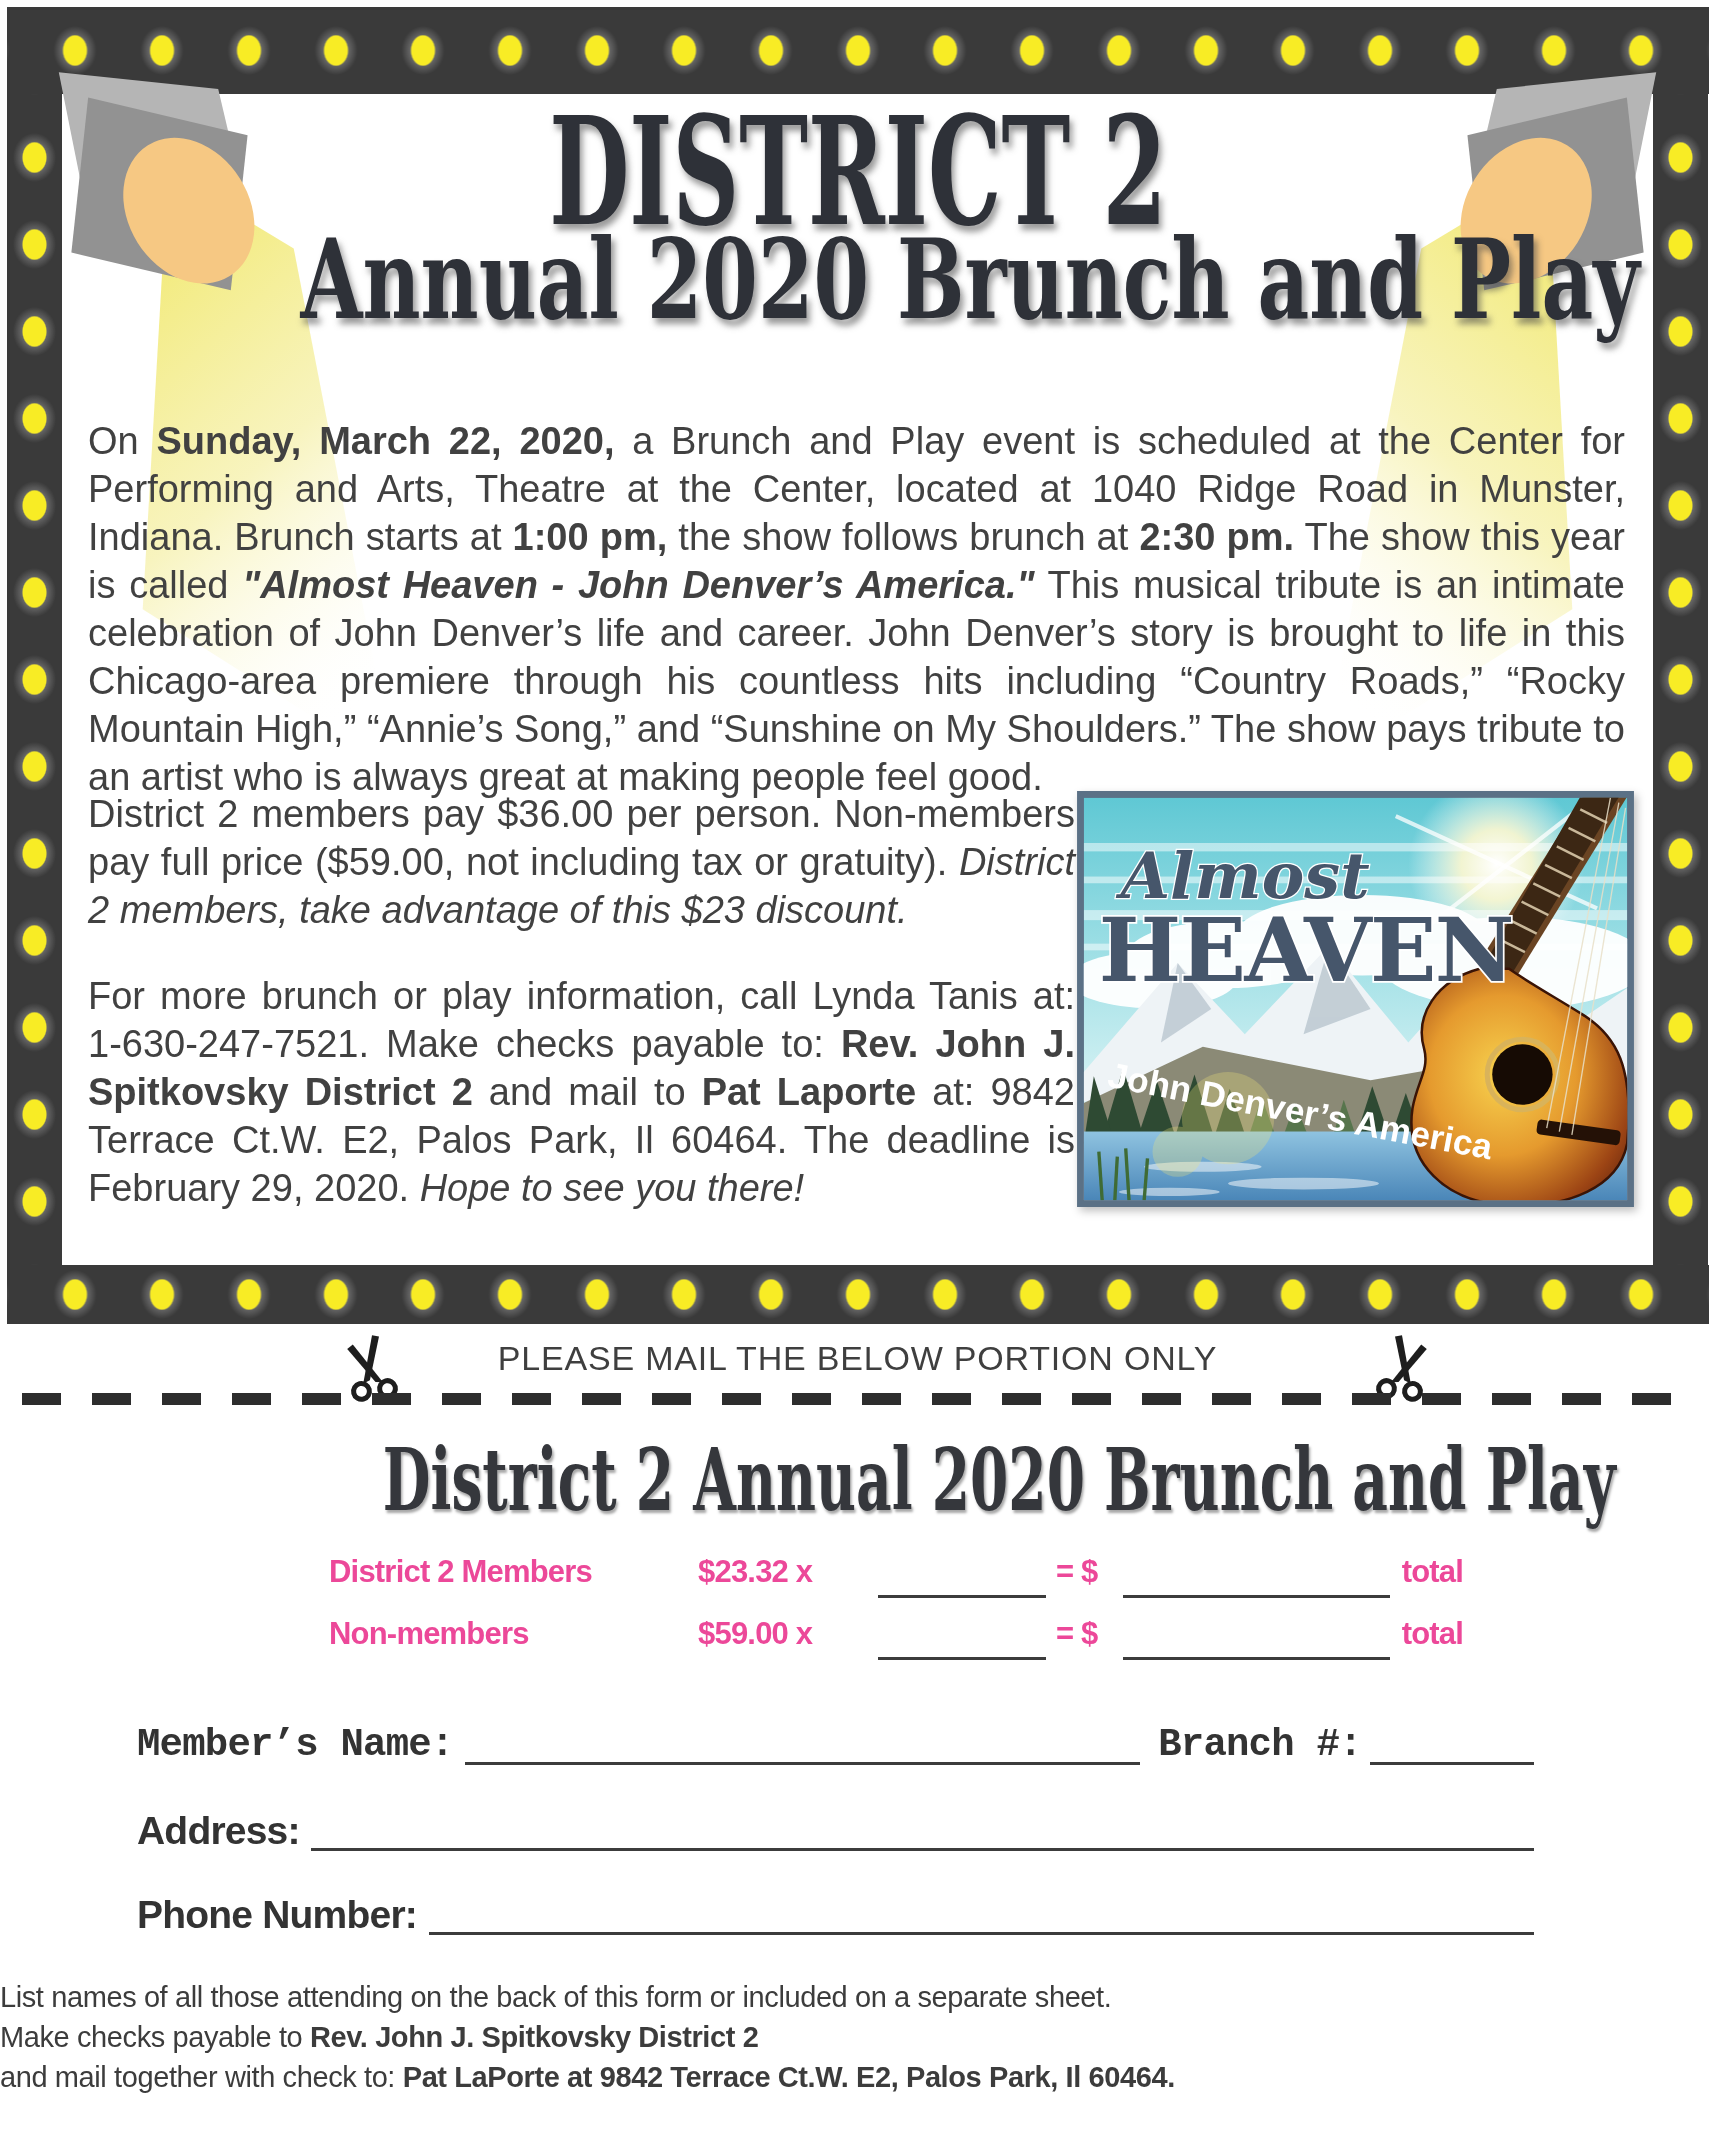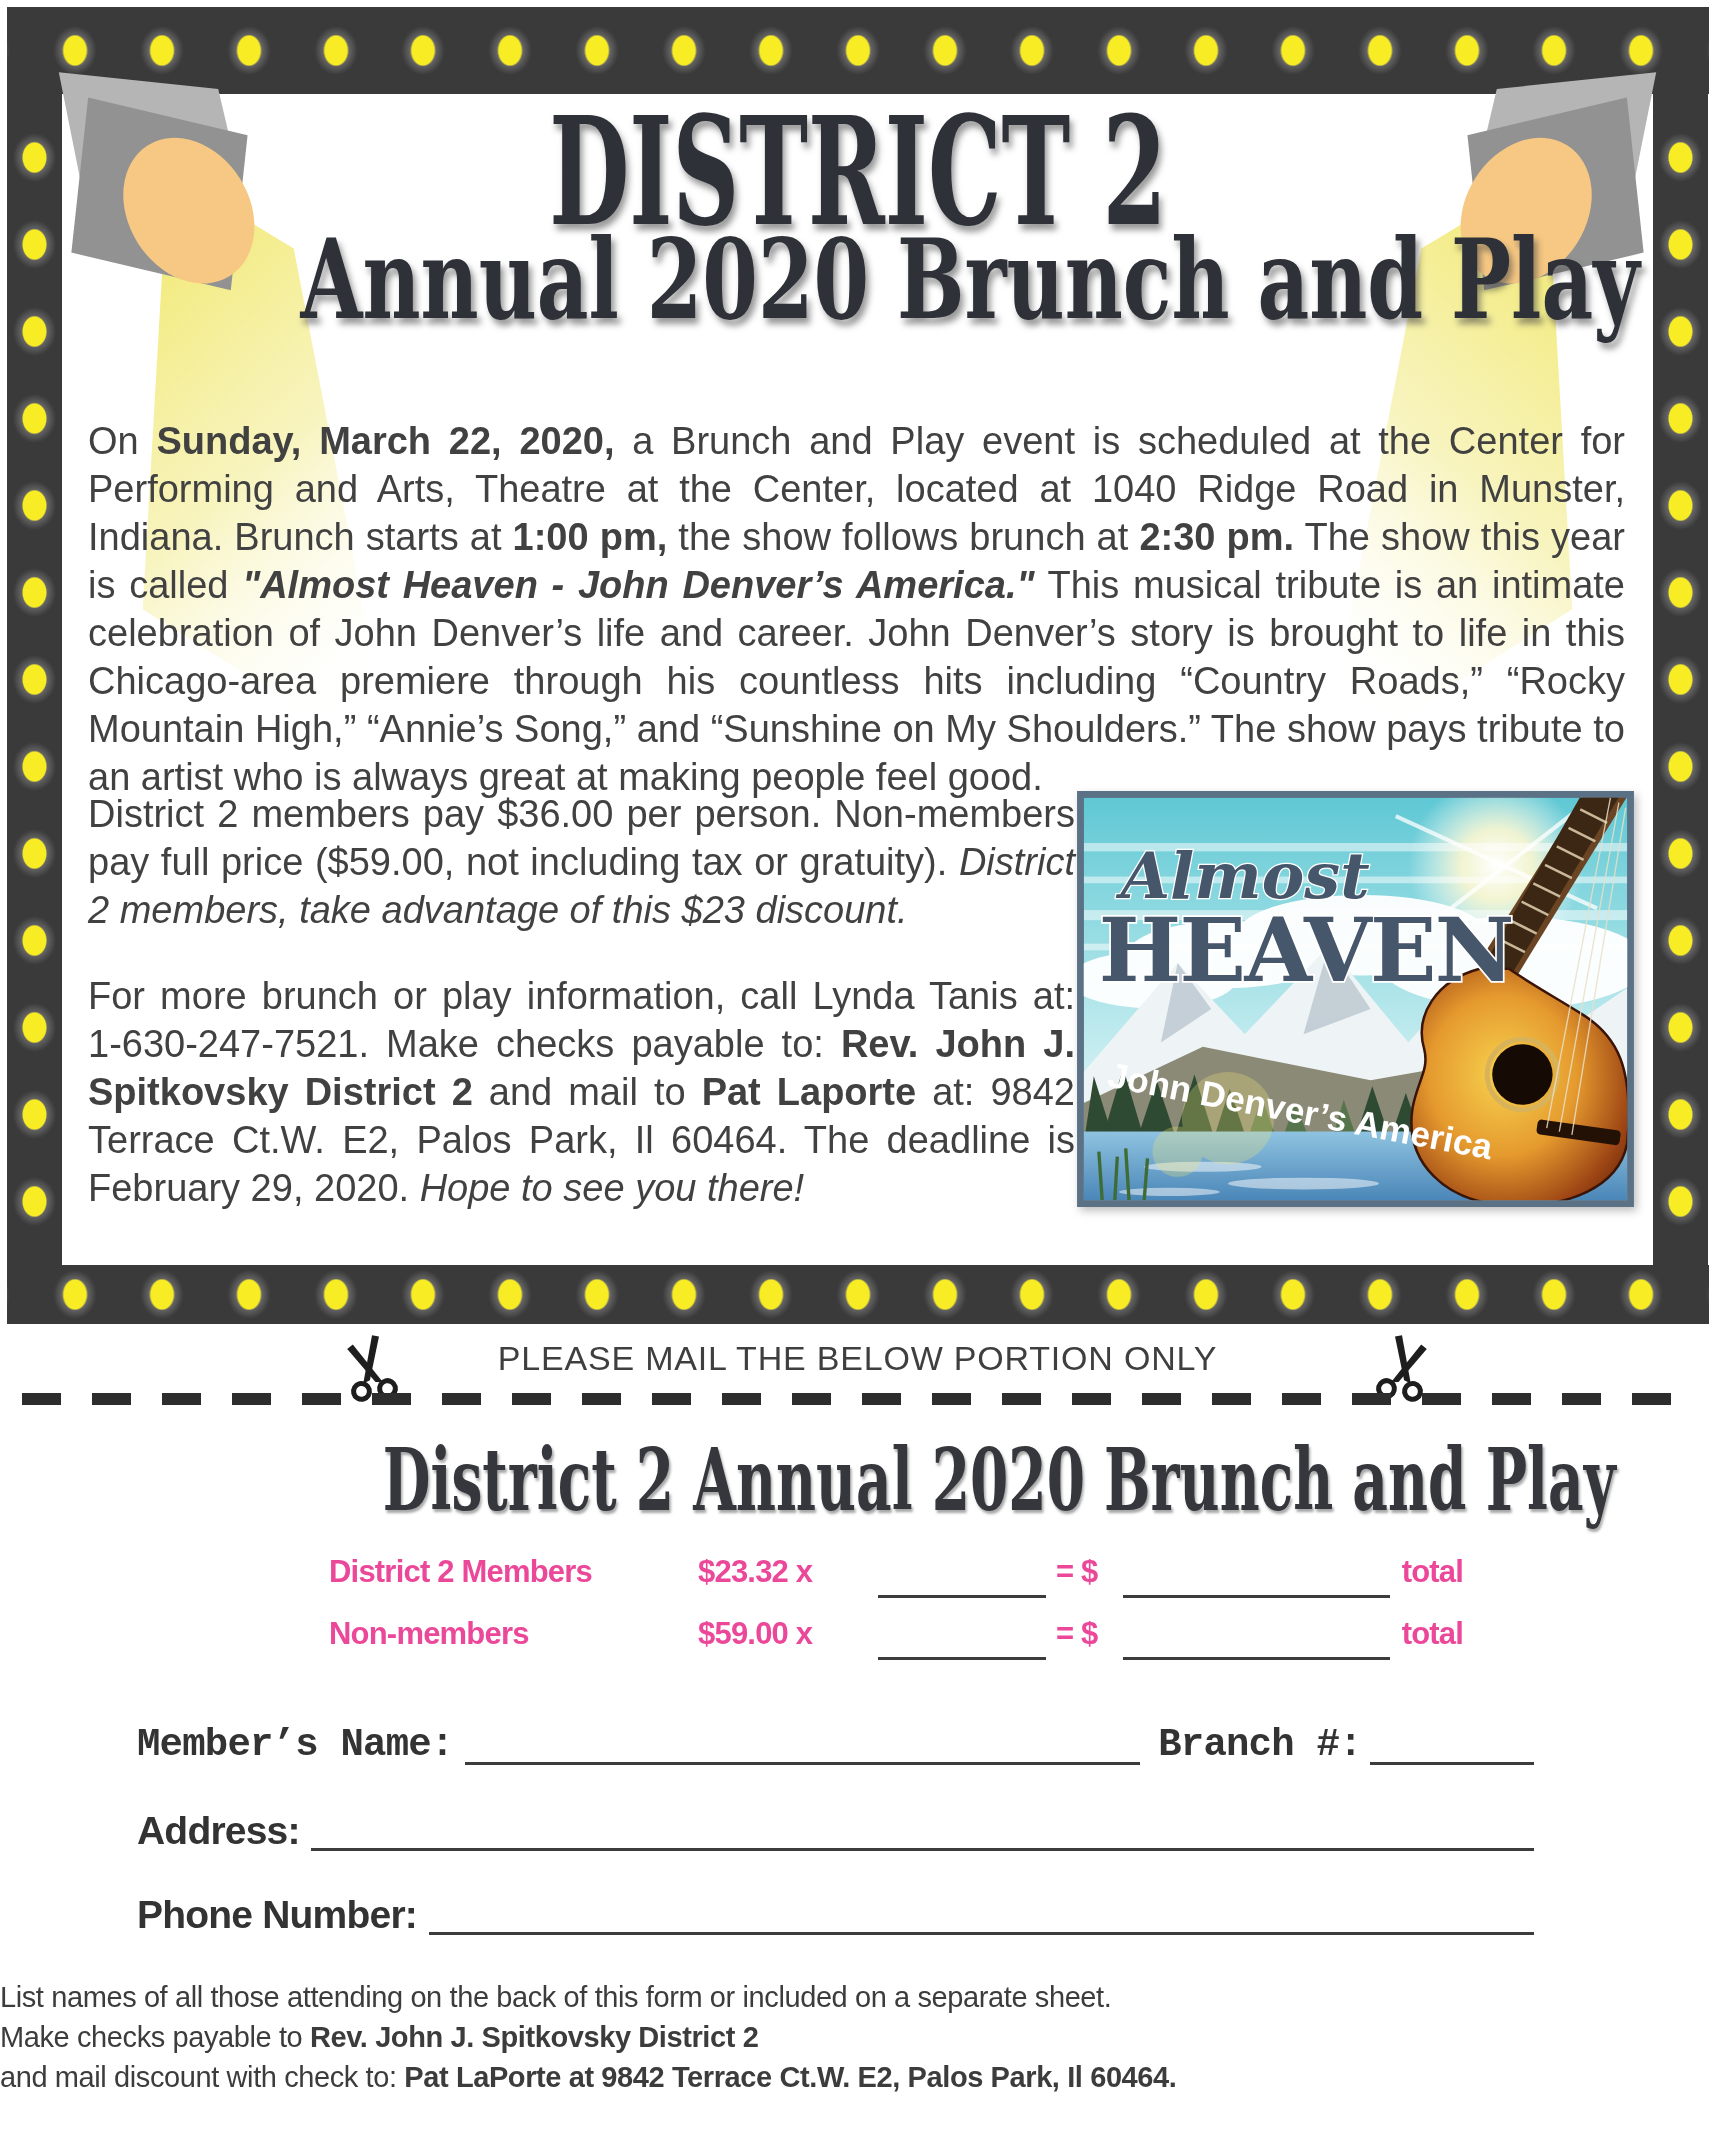--- a/index.html
+++ b/index.html
@@ -289,17 +289,17 @@
     <span class="blank grow"></span>
   </div>
   <div class="fieldrow fr-phone">
     <span>Phone Number:</span>
     <span class="blank grow"></span>
   </div>
 
   <div class="footer">
     <div>List names of all those attending on the back of this form or included on a separate sheet.</div>
     <div><span>Make checks payable to </span><b>Rev. John J. Spitkovsky District 2</b></div>
-    <div><span>and mail discount with check to: </span><b>Pat LaPorte at 9842 Terrace Ct.W. E2, Palos Park, Il 60464.</b></div>
+    <div><span>and mail together with check to: </span><b>Pat LaPorte at 9842 Terrace Ct.W. E2, Palos Park, Il 60464.</b></div>
   </div>
 
 </div>
 
 
 </body></html>

